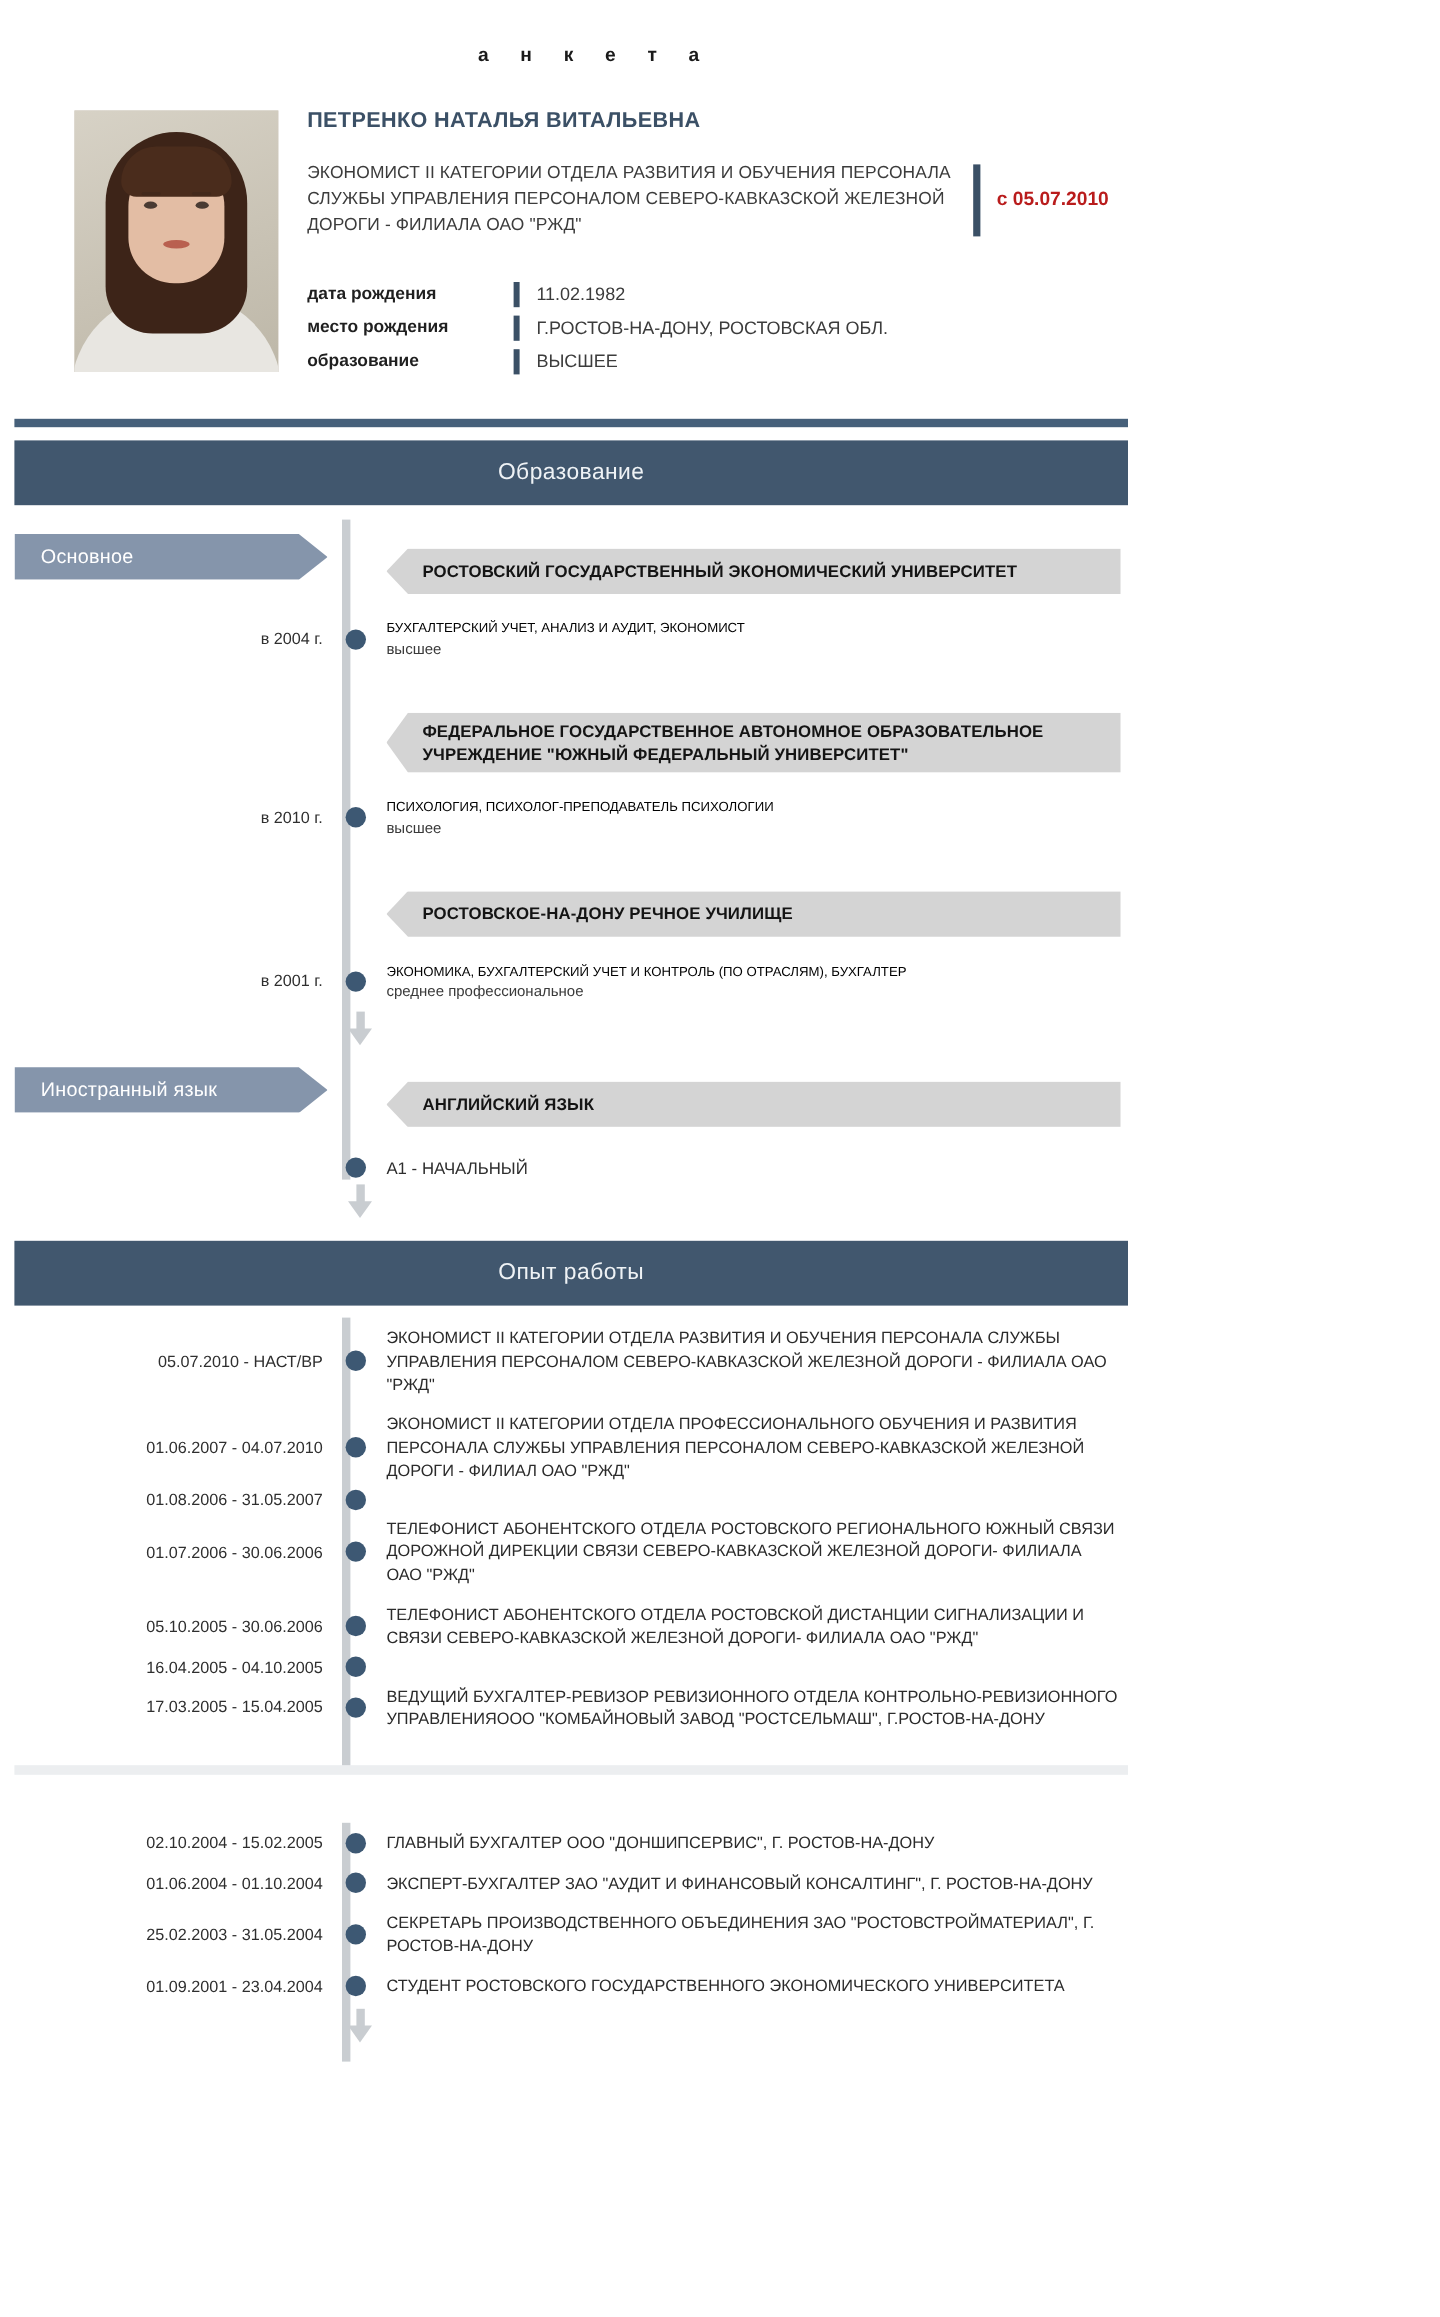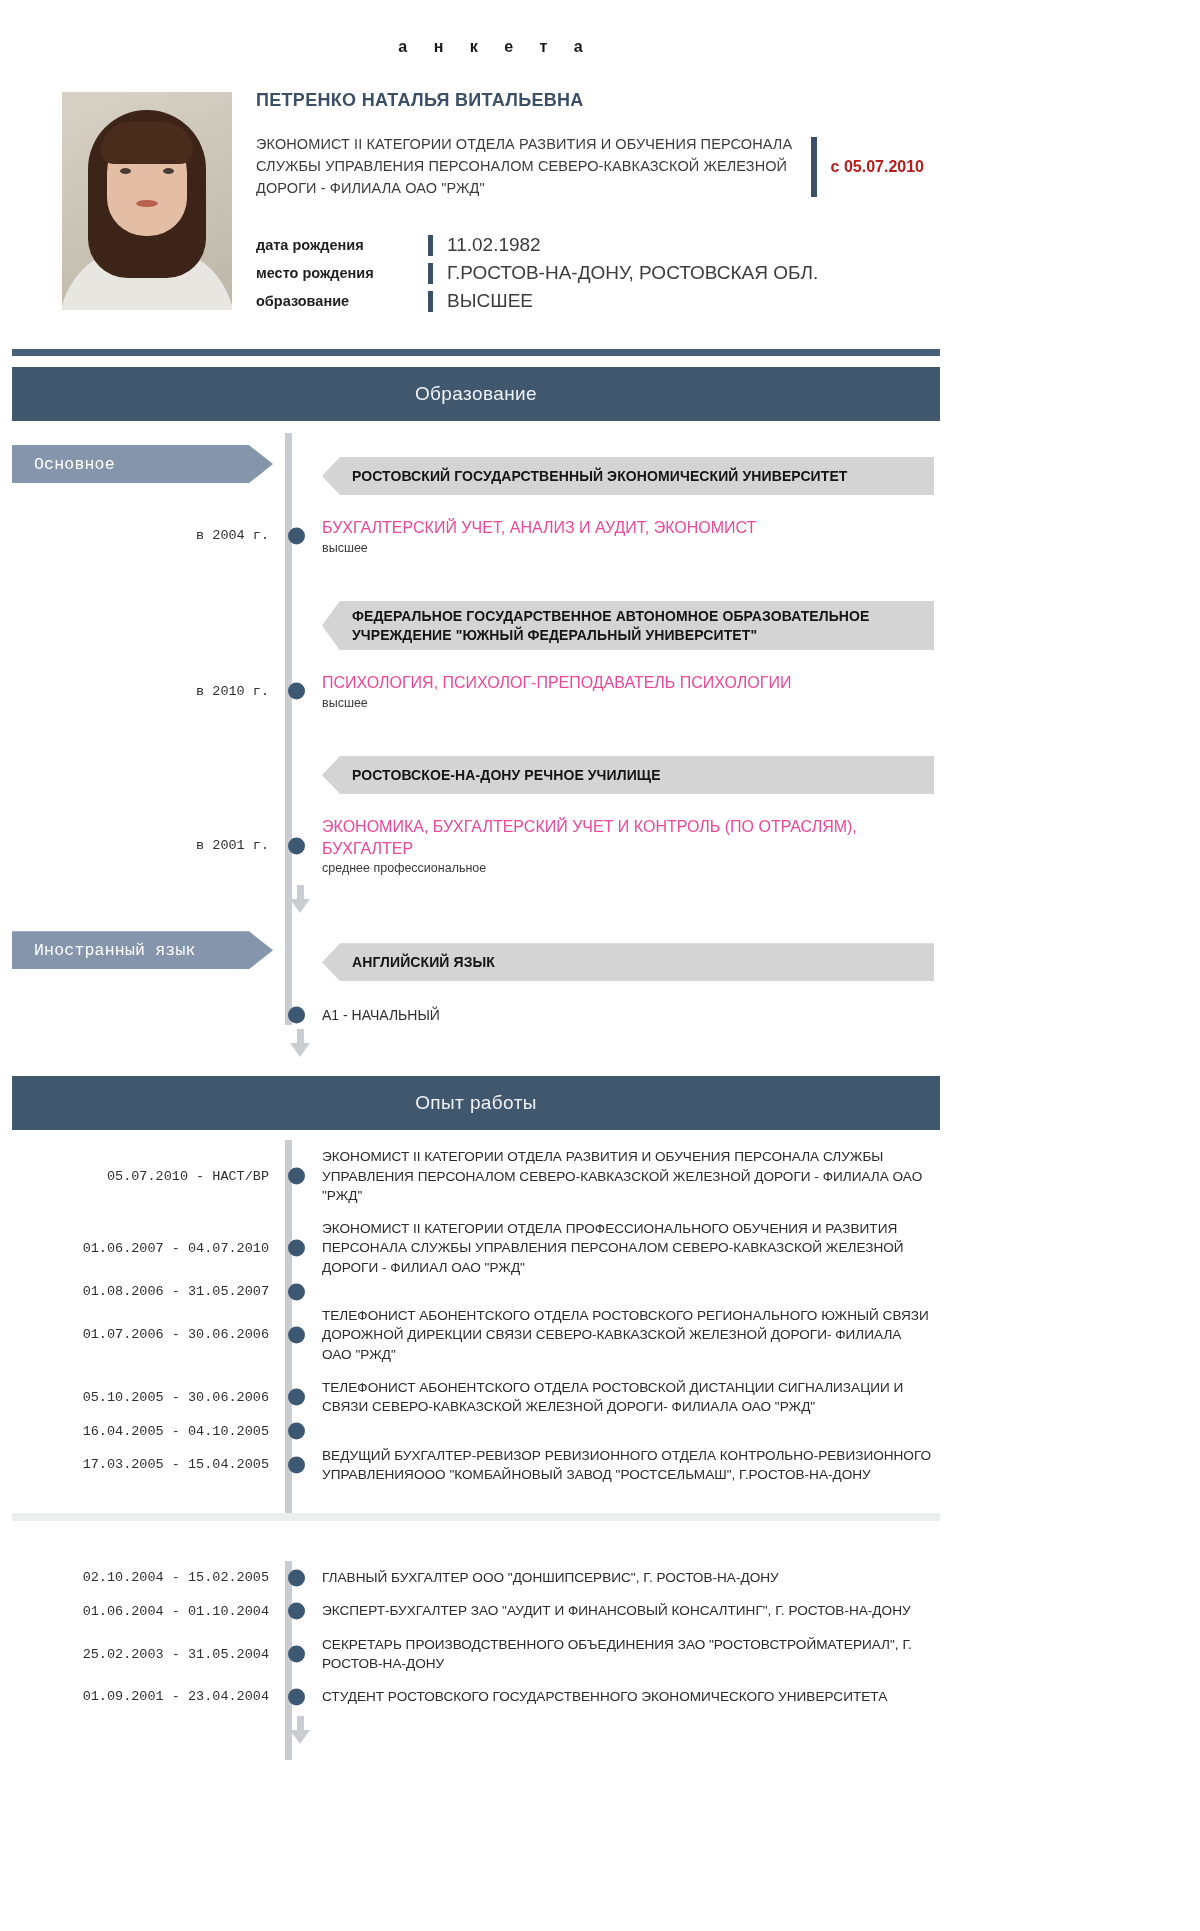--- a/index.html
+++ b/index.html
@@ -123,21 +123,21 @@
   .since-text { font-size: 16px; font-weight: 700; color: #b91c1c; white-space: nowrap; }
 
   
   .facts { margin-top: 32px; }
   .fact-row { display: flex; align-items: center; height: 28px; }
   .fact-label {
     width: 172px; flex: 0 0 172px;
     font-size: 14.5px; font-weight: 700; color: #1f1f1f;
   }
   .fact-bar { width: 5px; height: 21px; background: #3b5066; flex: 0 0 5px; }
-  .fact-value { padding-left: 14px; font-size: 19px; color: #3c3c3c; }
+  .fact-value { padding-left: 14px; font-size: 15px; color: #3c3c3c; }
 
   
   .rule-thick {
     height: 7px; background: #46607a; margin: 34px 12px 0 12px;
   }
 
   
   .section-banner {
     margin: 11px 12px 0 12px;
     background: #41576e;
@@ -162,21 +162,20 @@
 
   .tl-row { display: flex; align-items: stretch; position: relative; }
 
   .tl-left {
     width: 273px; flex: 0 0 273px;
     display: flex; align-items: center; justify-content: flex-end;
     padding-right: 16px;
     font-size: 13.5px;
     color: #2f2f2f;
     position: relative;
-    font-family: Liberation Mono, monospace;
   }
   .tl-mid { width: 27px; flex: 0 0 27px; position: relative; }
   .dot {
     position: absolute; left: 3px; top: 50%; transform: translateY(-50%);
     width: 17px; height: 17px; border-radius: 50%;
     background: #3d5873;
   }
   .tl-right { flex: 1; padding: 0 6px 0 10px; display: flex; align-items: center; }
 
   
@@ -202,21 +201,21 @@
     display: flex; align-items: center;
     padding: 6px 18px 6px 30px;
     width: 100%;
     clip-path: polygon(18px 0, 100% 0, 100% 100%, 18px 100%, 0 50%);
     line-height: 1.35;
     letter-spacing: 0.1px;
     margin-top: 24px;
   }
 
   .edu-detail { padding: 6px 0; }
-  .edu-spec { font-size: 16px; color: #ec4899; line-height: 1.35; }
+  .edu-spec { font-size: 11px; color: #000000; line-height: 1.35; }
   .edu-level { font-size: 12.5px; color: #3a3a3a; margin-top: 2px; }
 
   .lang-level { font-size: 14px; color: #2e2e2e; }
 
   .job-text { font-size: 13.6px; color: #2b2b2b; line-height: 1.42; padding: 7px 0; }
 
   .arrow-down {
     position: absolute;
     left: 278px;
     width: 21px;

